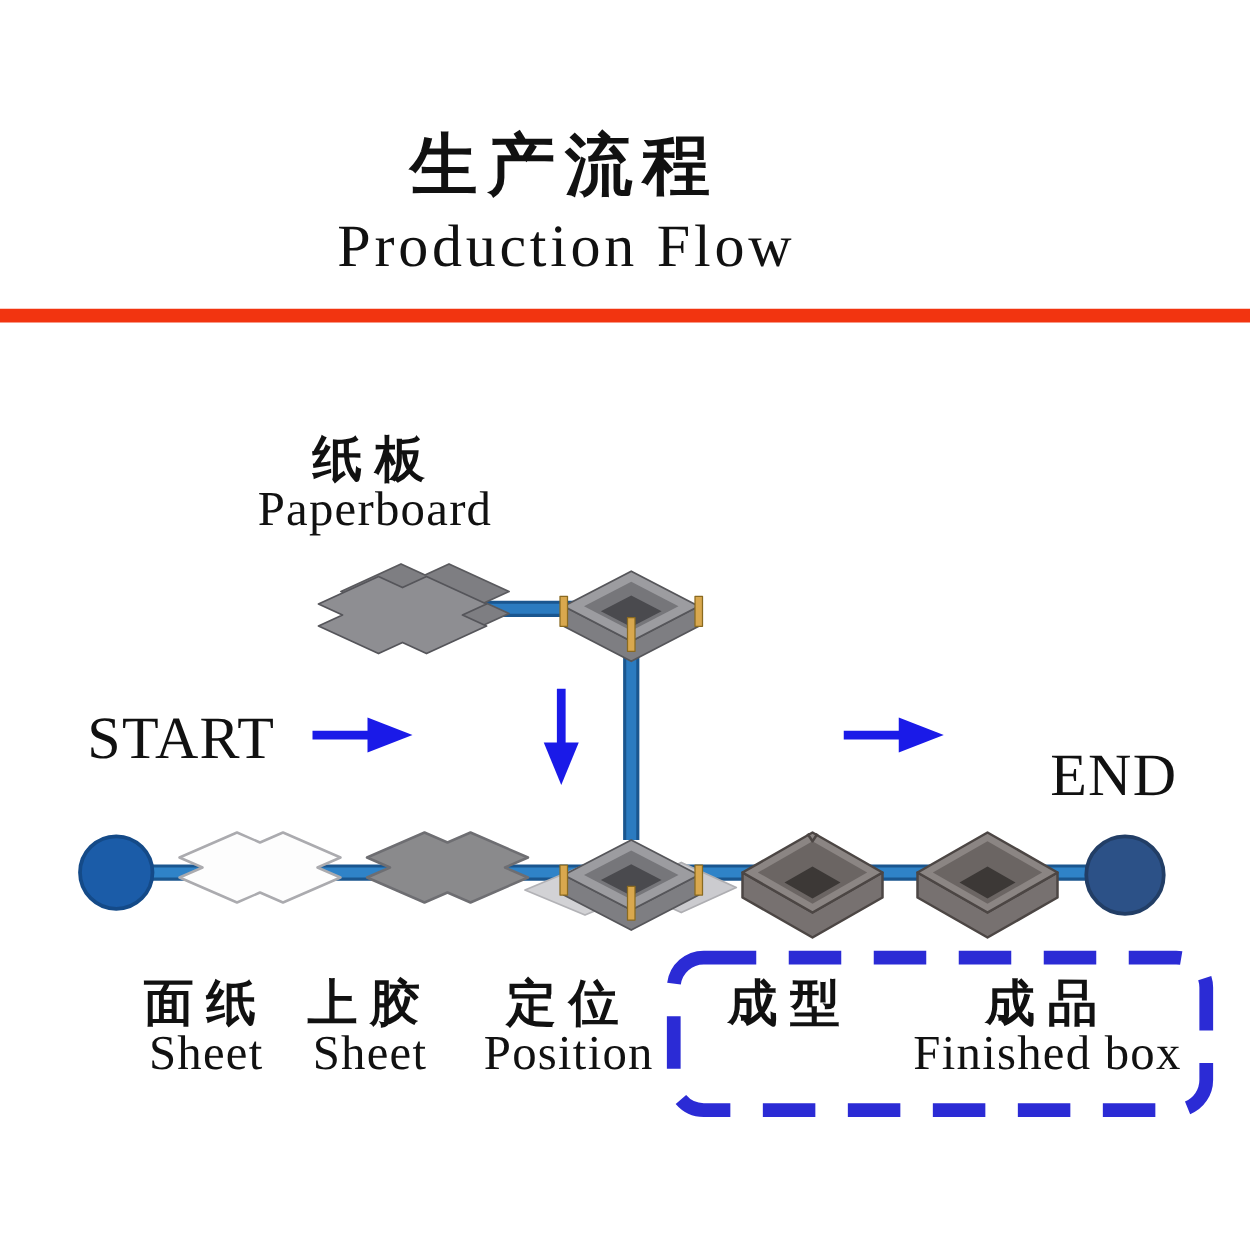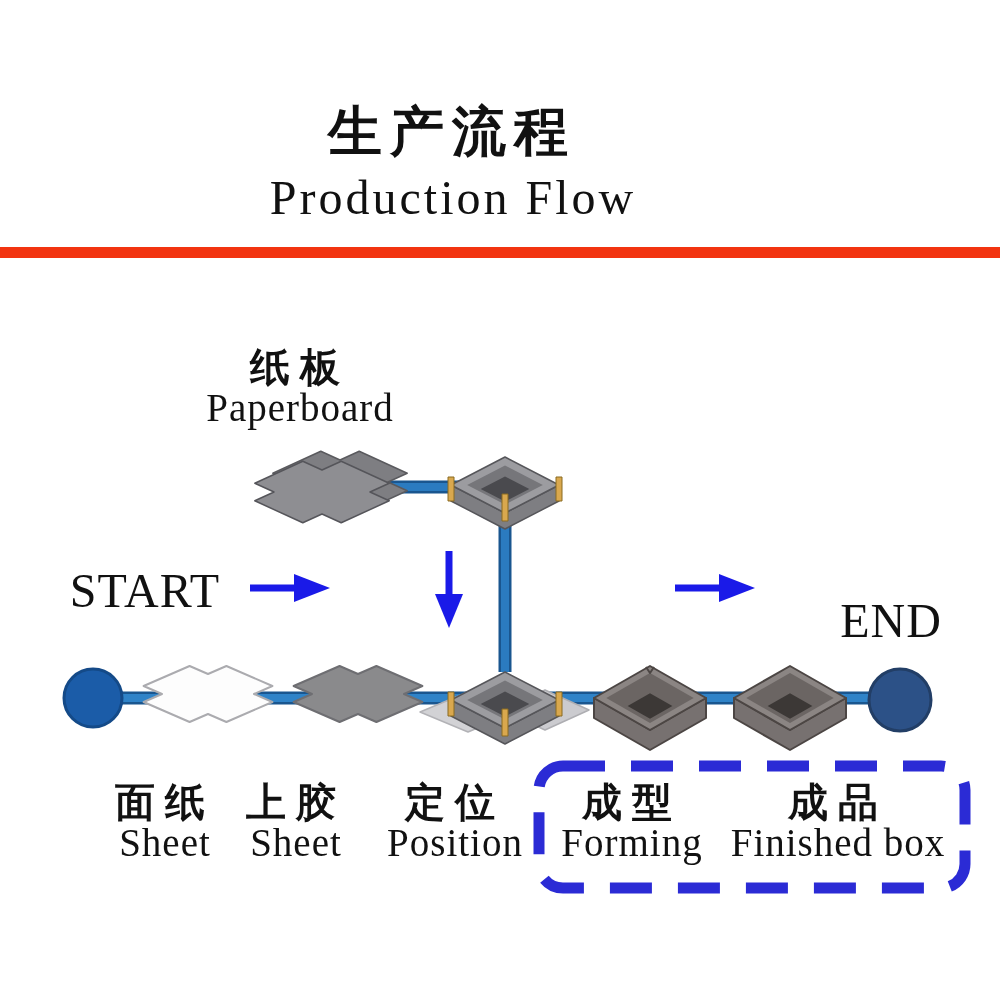--- a/index.html
+++ b/index.html
@@ -122,19 +122,18 @@
   <div class="en">Sheet</div>
 </div>
 
 <div class="abs centered step-label" style="left:455px;top:782px;">
   <div class="zh">定位</div>
   <div class="en">Position</div>
 </div>
 
 <div class="abs centered step-label" style="left:632px;top:782px;">
   <div class="zh">成型</div>
-  <div class="en">Forming</div>
 </div>
 
 <div class="abs centered step-label" style="left:838px;top:782px;">
   <div class="zh">成品</div>
   <div class="en">Finished box</div>
 </div>
 
 </body></html>

